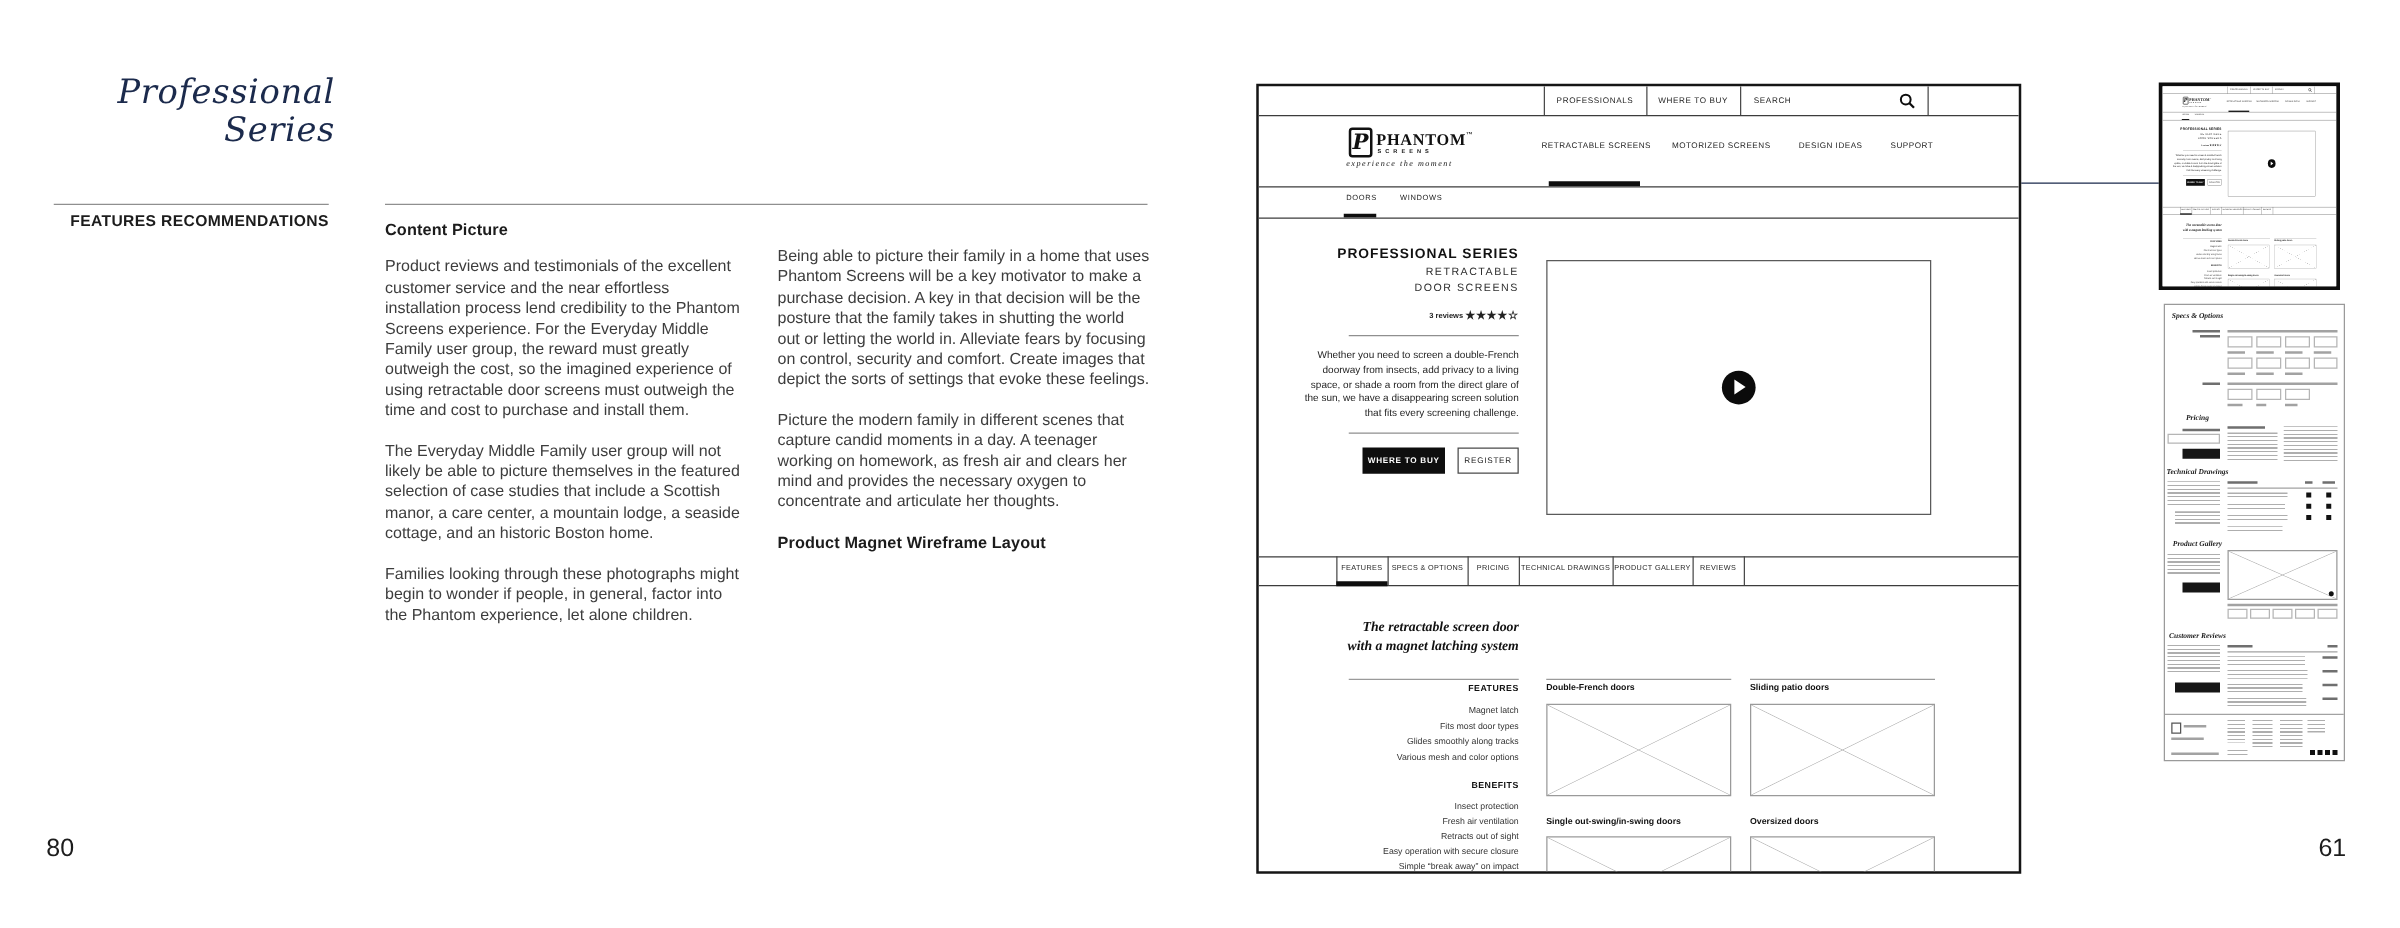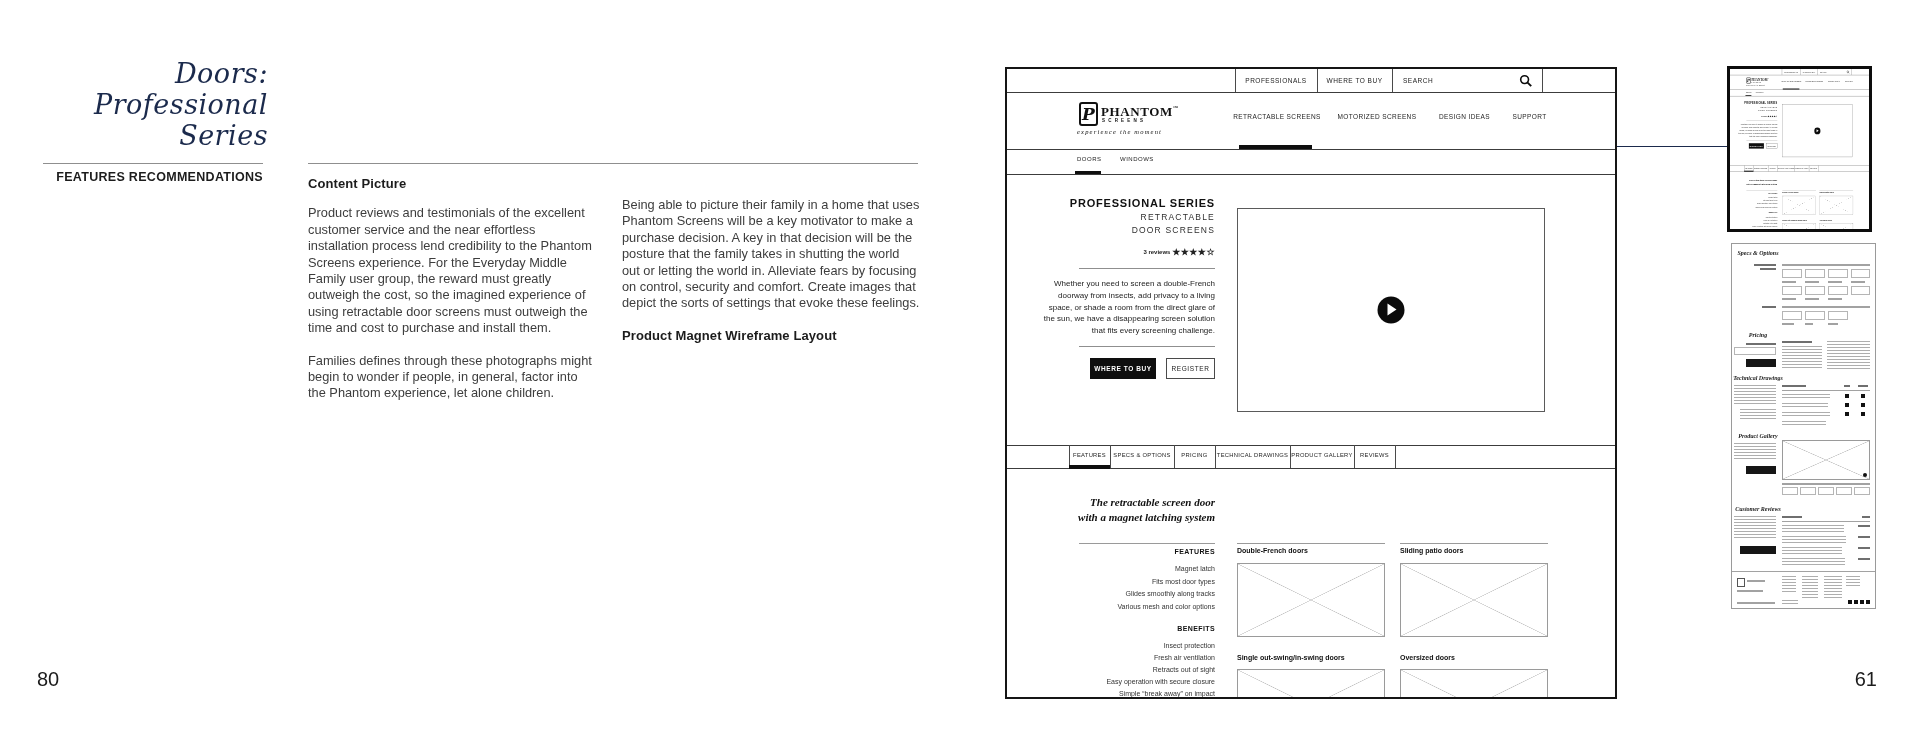--- a/index.html
+++ b/index.html
@@ -91,37 +91,38 @@
   .gdark { background:#6f6f6f; }
   .gbar { background:#a2a2a2; }
   .gbox { border:1px solid #b5b5b5; background:#fff; }
   .gbtn { background:#161616; }
   .gdot { background:#111; }
 </style>
 </head>
 <body>
 
 <div class="abs book-title">
-  <div>Doors:</div>
   <div>Professional Series</div>
 </div>
 
 <div class="abs rule" style="left:43px; top:163px; width:220px;"></div>
 <div class="abs side-label">FEATURES RECOMMENDATIONS</div>
 
 <div class="abs rule" style="left:308px; top:163px; width:610px;"></div>
 
 <div class="abs body-col col1">
   <h3>Content Picture</h3>
   <p>Product reviews and testimonials of the excellent customer service and the near effortless installation process lend credibility to the Phantom Screens experience. For the Everyday Middle Family user group, the reward must greatly outweigh the cost, so the imagined experience of using retractable door screens must outweigh the time and cost to purchase and install them.</p>
-  <p>Families defines through these photographs might begin to wonder if people, in general, factor into the Phantom experience, let alone children.</p>
+  <p>The Everyday Middle Family user group will not likely be able to picture themselves in the featured selection of case studies that include a Scottish manor, a care center, a mountain lodge, a seaside cottage, and an historic Boston home.</p>
+  <p>Families looking through these photographs might begin to wonder if people, in general, factor into the Phantom experience, let alone children.</p>
 </div>
 
 <div class="abs body-col col2">
   <p>Being able to picture their family in a home that uses Phantom Screens will be a key motivator to make a purchase decision. A key in that decision will be the posture that the family takes in shutting the world out or letting the world in. Alleviate fears by focusing on control, security and comfort. Create images that depict the sorts of settings that evoke these feelings.</p>
+  <p>Picture the modern family in different scenes that capture candid moments in a day. A teenager working on homework, as fresh air and clears her mind and provides the necessary oxygen to concentrate and articulate her thoughts.</p>
   <h3>Product Magnet Wireframe Layout</h3>
 </div>
 
 <div class="abs pagenum" style="left:37px;">80</div>
 <div class="abs pagenum" style="left:1800px; width:77px; text-align:right;">61</div>
 
 <div class="wireframe" id="wf-main">
 
   <div class="abs hline" style="top:23px;"></div>
   <div class="abs vline" style="left:228px; top:0; height:23px;"></div>

